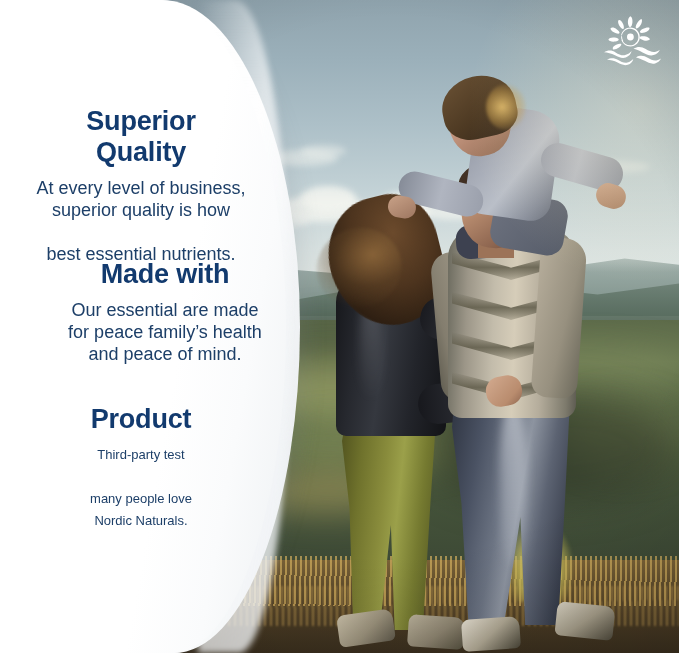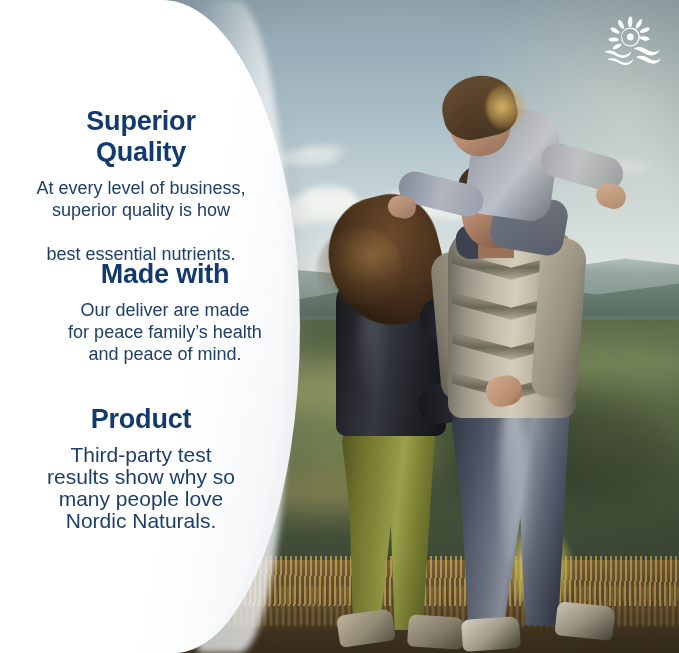--- a/index.html
+++ b/index.html
@@ -406,21 +406,21 @@
     letter-spacing: -.2px;
   }
   p.body {
     margin: 0;
     font-family: "Liberation Sans", sans-serif;
     font-size: 18px;
     line-height: 22px;
     font-weight: normal;
     color: #1d3f68;
   }
-  .block.b3 p.body { font-size: 21px; line-height: 22px; }
+  .block.b3 p.body { font-size: 13px; line-height: 22px; }
 
   
   .logo {
     position: absolute;
     right: 18px; top: 14px;
     width: 62px; height: 52px;
     z-index: 6;
   }
 </style>
 </head>
@@ -520,33 +520,33 @@
         <br>
         <span>best essential nutrients.</span>
       </p>
     </div>
 
     <div class="block b2">
       <h2 class="heading">
         <span>Made with</span><br>
       </h2>
       <p class="body">
-        <span>Our deliver are made</span><br>
+        <span>Our essential are made</span><br>
         <span>for peace family’s health</span><br>
         <span>and peace of mind.</span>
       </p>
     </div>
 
     <div class="block b3">
       <h2 class="heading">
         <span>Product</span><br>
       </h2>
       <p class="body">
         <span>Third-party test</span><br>
-        <span>results show why so</span><br>
+        <br>
         <span>many people love</span><br>
         <span>Nordic Naturals.</span>
       </p>
     </div>
 
   </div>
 
   <div class="logo">
     <svg viewBox="0 0 62 52" width="62" height="52">
       <g fill="#ffffff">

